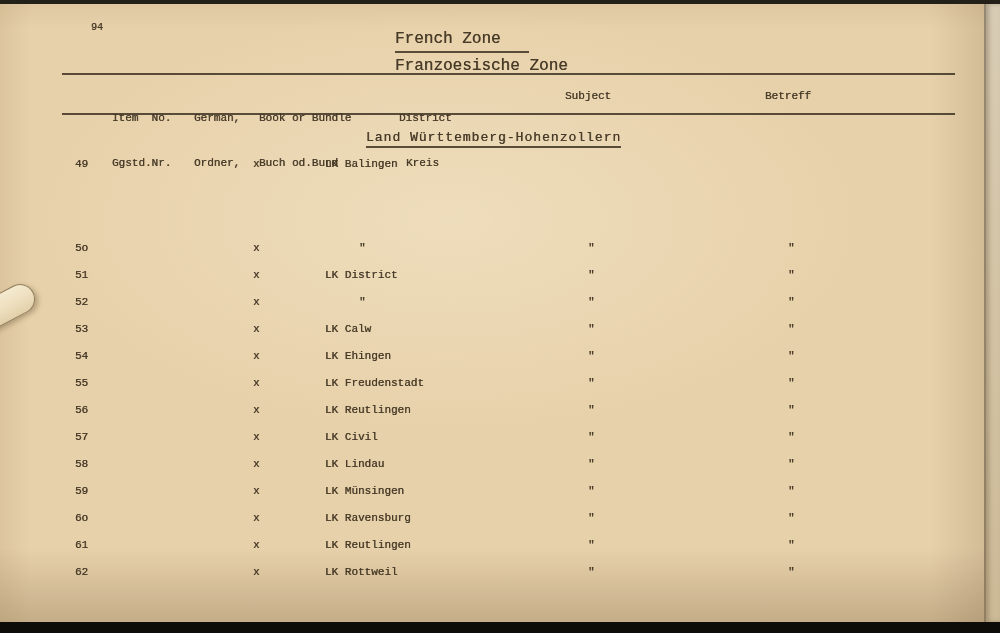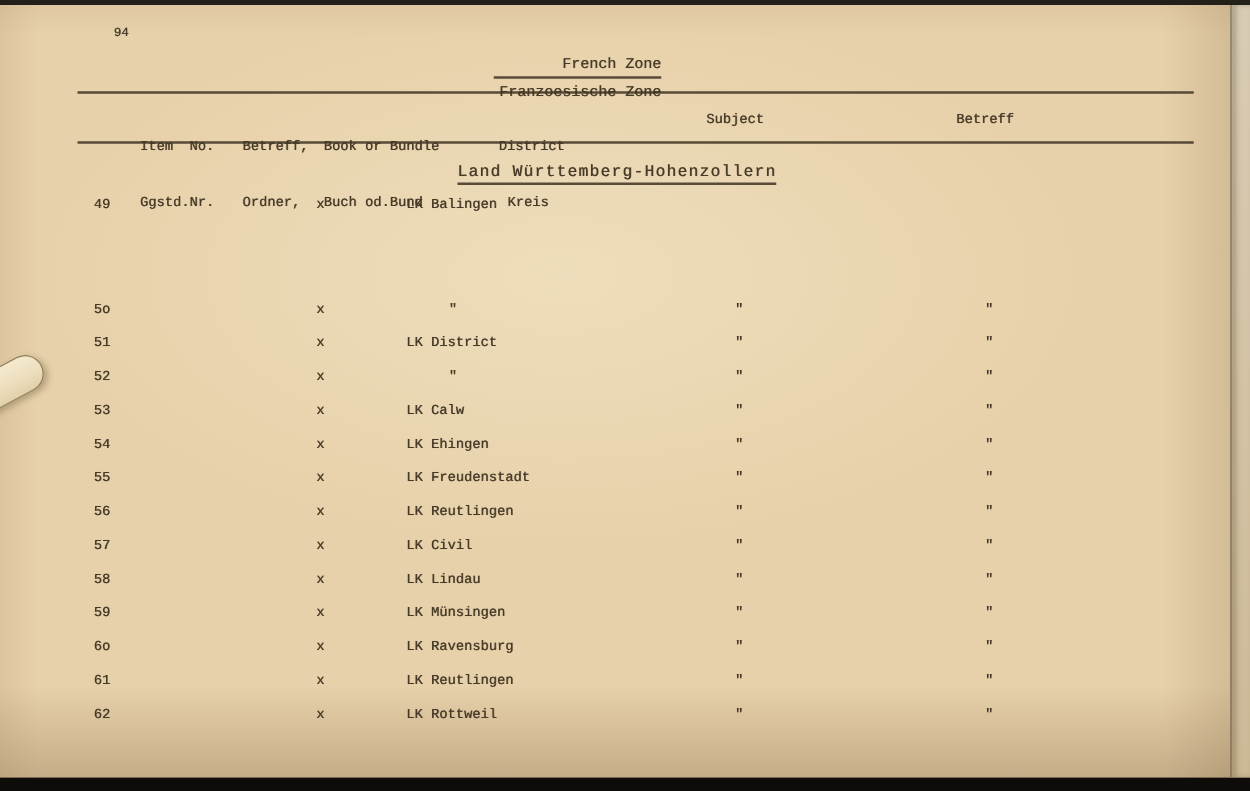--- a/index.html
+++ b/index.html
@@ -33,21 +33,21 @@
     position:absolute; left:-75px; top:300px; width:115px; height:30px;
     background:linear-gradient(180deg,#f5eacf 0%,#ecddbc 60%,#e2d0a9 100%);
     border:1px solid rgba(112,94,62,0.75);
     border-radius:16px;
     transform:rotate(-28deg);
     box-shadow:2px 3px 5px rgba(90,70,40,0.35);
   }
 
   .page-number { position:absolute; left:91px; top:18px; font-size:10px; white-space:pre; }
 
-  .title-block { position:absolute; left:395px; top:40px; width:134px; text-align:right; font-size:12px; }
+  .title-block { position:absolute; left:395px; top:26px; width:134px; text-align:left; font-size:16px; }
   .title-en { display:block; padding-bottom:3px; border-bottom:2px solid rgba(62,50,34,0.85); white-space:pre; }
   .title-de { display:block; padding-top:4px; white-space:pre; }
 
   .thead {
     position:absolute; left:62px; top:69px; width:893px; height:42px;
     border-top:2px solid rgba(62,50,34,0.85);
     border-bottom:2px solid rgba(62,50,34,0.85);
     font-size:11px;
   }
   .hcol { position:absolute; top:6px; line-height:15px; white-space:pre; }
@@ -91,21 +91,21 @@
     <span class="title-en">French Zone</span>
     <span class="title-de">Franzoesische Zone</span>
   </div>
 
   <div class="thead">
     <div class="hcol h-item">
       <div>Item  No.</div>
       <div>Ggstd.Nr.</div>
     </div>
     <div class="hcol h-folder">
-      <div>Betreff,</div>
+      <div>German,</div>
       <div>Ordner,</div>
     </div>
     <div class="hcol h-book">
       <div>Book or Bundle</div>
       <div>Buch od.Bund</div>
     </div>
     <div class="hcol h-district">
       <div>District</div>
       <div class="line2">Kreis</div>
     </div>

